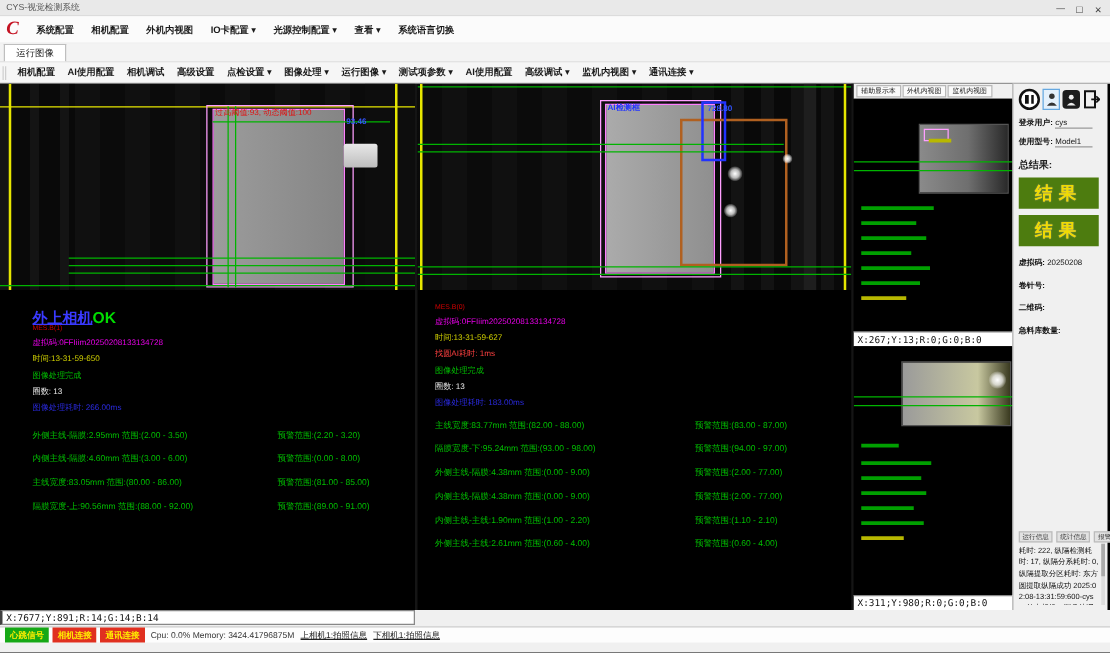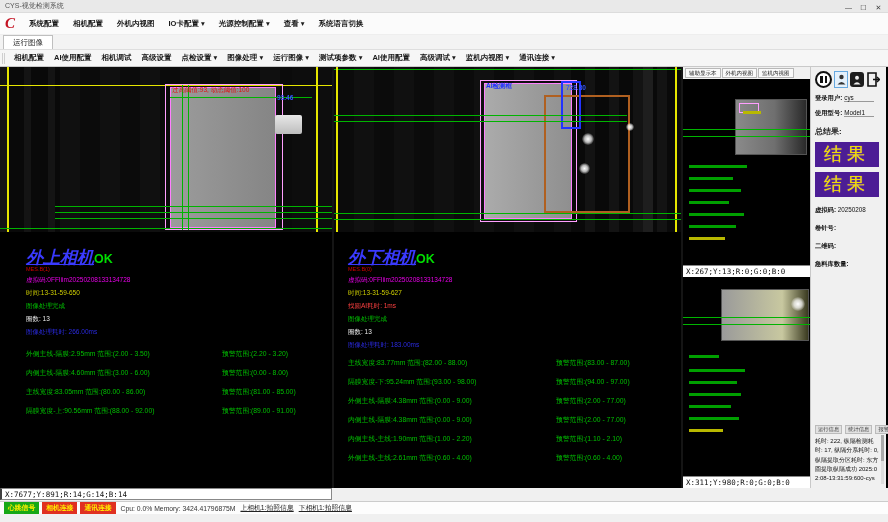--- a/index.html
+++ b/index.html
@@ -31,21 +31,21 @@
   .hline{position:absolute;left:0;right:0;height:1px}
   .yellow{background:#e6e600}
   .green{background:#00b400}
   .slab{position:absolute;border:1px solid #ff7fff}
   .overlay-text{position:absolute;font-size:6.5px;white-space:nowrap}
   .spot{position:absolute;border-radius:50%;background:radial-gradient(circle,#fff 0%,rgba(255,255,255,.7) 40%,rgba(255,255,255,0) 75%)}
 
   .info-area{flex:1;position:relative;padding-top:14px;color:#ccc}
   .col-left .info-area{padding-left:26px}
   .col-center .info-area{padding-left:14px}
-  .cam-title{font-size:17px;font-weight:bold;font-style:italic;color:#3a3aff;text-decoration:underline;display:inline-block}
+  .cam-title{font-size:12px;font-weight:bold;color:#3a3aff;text-decoration:underline;display:inline-block}
   .cam-ok{font-size:12.5px;font-weight:bold;color:#00dd00}
   .sig{font-size:5.5px;color:#d00000;margin-top:-3px}
   .iline{font-size:6.5px;margin-top:4px;white-space:nowrap}
   .c-magenta{color:#e800e8}
   .c-yellow{color:#cfcf00}
   .c-green{color:#00c000}
   .c-white{color:#e8e8e8}
   .c-blue{color:#2a2ae0}
   .c-red{color:#ff4040}
   .mrows{margin-top:12px}
@@ -68,21 +68,21 @@
   
   .side-btns{display:flex;align-items:center;gap:2px;margin-bottom:6px}
   .btn-pause{width:17px;height:17px;border:2px solid #111;border-radius:50%;background:#fff;display:flex;align-items:center;justify-content:center;gap:2px}
   .btn-pause i{display:block;width:2.5px;height:7px;background:#111}
   .btn-user{width:14px;height:17px;border:1px solid #66a8e0;background:#e4f0fb;display:flex;align-items:center;justify-content:center}
   .btn-dark{width:14px;height:15px;border-radius:3px;background:#1d1d1d;display:flex;align-items:center;justify-content:center}
   .btn-exit{width:15px;height:17px;display:flex;align-items:center;justify-content:center}
   .sfield{font-size:6.3px;font-weight:bold;color:#111;margin-top:6px;display:flex;align-items:baseline;white-space:nowrap}
   .sfield .val{font-weight:normal;margin-left:2px;border-bottom:1px solid #999;min-width:30px;display:inline-block}
   .stotal{font-size:8px;font-weight:bold;margin-top:8px}
-  .result-box{width:64px;height:25px;background:#4c1d95;color:#f0dc00;font-weight:normal;font-size:18px;letter-spacing:5px;text-align:center;line-height:25px;margin-top:5px;text-shadow:0 0 1px #caa}
+  .result-box{width:64px;height:25px;background:#4d7c0f;color:#f0dc00;font-weight:bold;font-size:14px;letter-spacing:5px;text-align:center;line-height:25px;margin-top:5px;text-shadow:0 0 1px #caa}
   .plain-field{font-size:6.3px;font-weight:bold;color:#111;margin-top:9px;white-space:nowrap}
   .plain-field .val{font-weight:normal}
   .info-tabs{position:absolute;left:4px;right:6px;top:358px;display:flex;gap:3px;font-size:5.3px;color:#333}
   .info-tabs span{background:#e2e2e2;border:1px solid #bbb;padding:0 2px;white-space:nowrap}
   .log-text{position:absolute;left:4px;right:7px;top:370px;bottom:4px;font-size:6px;line-height:1.55;color:#111;word-break:break-all;overflow:hidden}
   .side-scroll{position:absolute;right:2px;top:368px;bottom:4px;width:3px;background:#ddd}
   .side-scroll i{display:block;width:3px;height:26px;background:#aaa}
 
   
   .coordbars{position:absolute;top:488px;left:0;width:683px;height:12px;display:flex}
@@ -208,23 +208,20 @@
       <div class="hline green" style="top:54px;right:54px"></div>
       <div class="hline green" style="top:146px"></div>
       <div class="hline green" style="top:152px"></div>
       <div class="spot" style="left:248px;top:66px;width:12px;height:12px"></div>
       <div class="spot" style="left:245px;top:96px;width:11px;height:11px"></div>
       <div class="spot" style="left:292px;top:56px;width:8px;height:8px"></div>
       <span class="overlay-text" style="left:152px;top:15px;color:#2233ff;font-weight:bold">AI检测框</span>
       <span class="overlay-text" style="left:232px;top:17px;color:#3355ff;font-weight:bold">728.80</span>
     </div>
     <div class="info-area">
-      <div>
-        <span class="cam-title">外下相机</span><span class="cam-ok">OK</span>
-      </div>
       <div class="sig">MES.B(0)</div>
       <div class="iline c-magenta">虚拟码:0FFIiim20250208133134728</div>
       <div class="iline c-yellow">时间:13-31-59-627</div>
       <div class="iline c-red">找圆AI耗时: 1ms</div>
       <div class="iline c-green">图像处理完成</div>
       <div class="iline c-white">圈数: 13</div>
       <div class="iline c-blue">图像处理耗时: 183.00ms</div>
       <div class="mrows" style="margin-top:8px">
           <div class="mrow">
             <span class="m1">主线宽度:83.77mm 范围:(82.00 - 88.00)</span>

